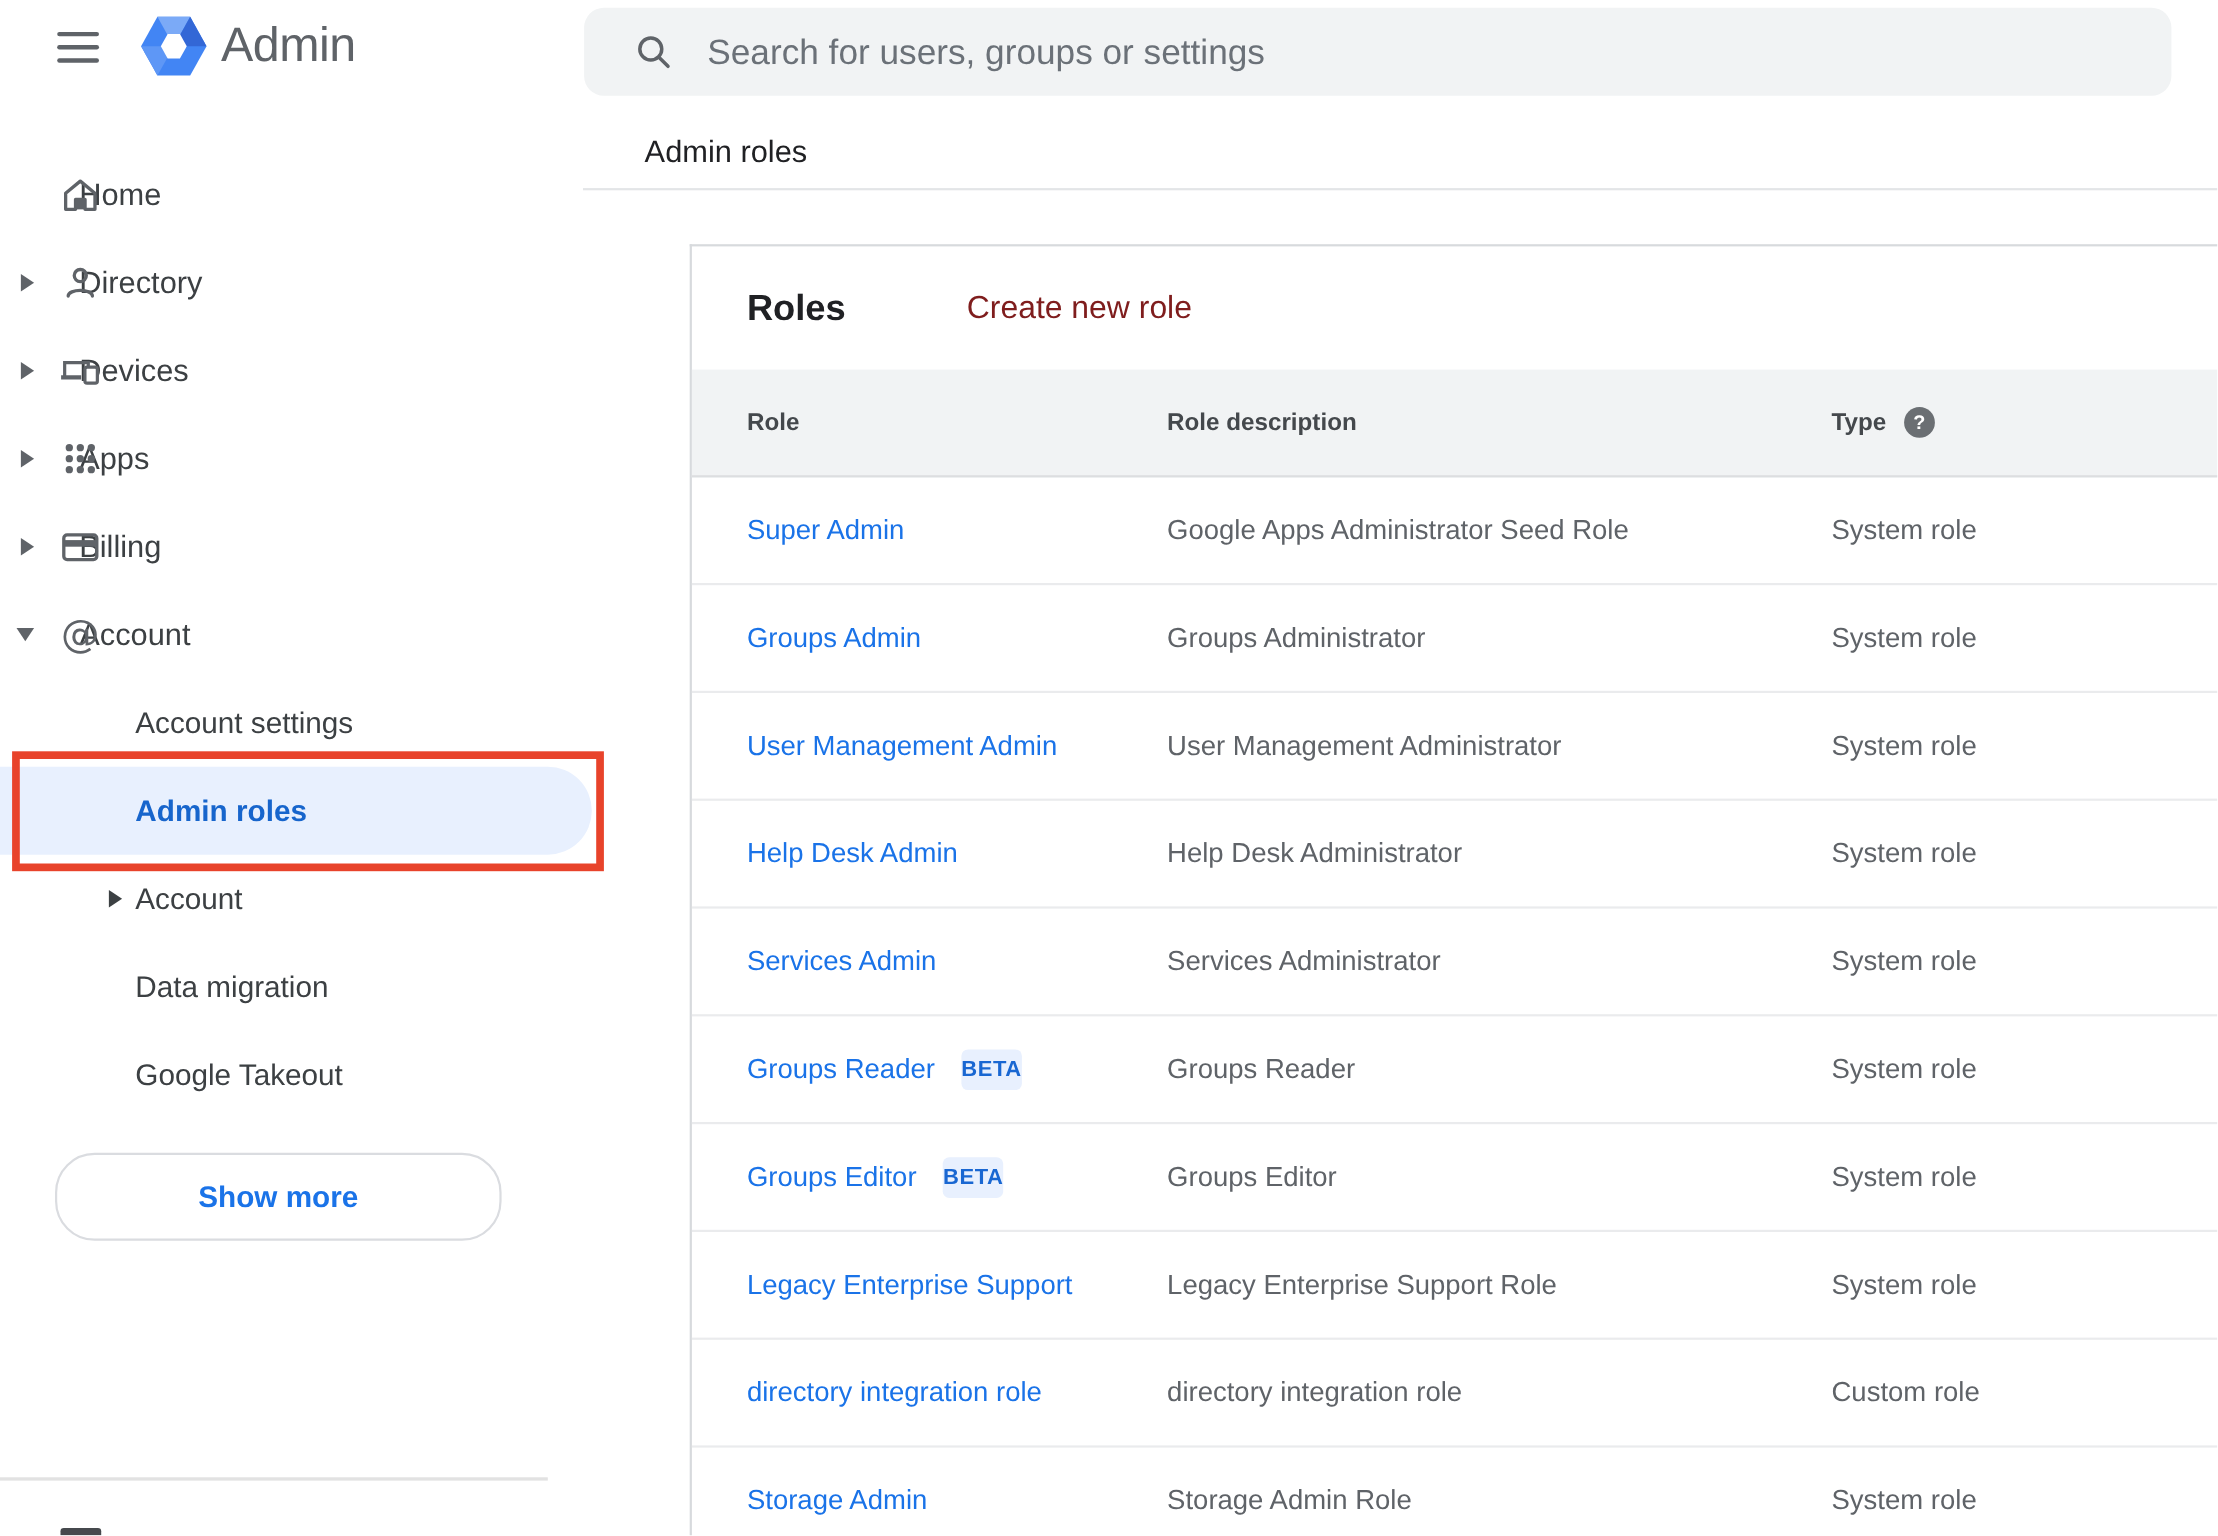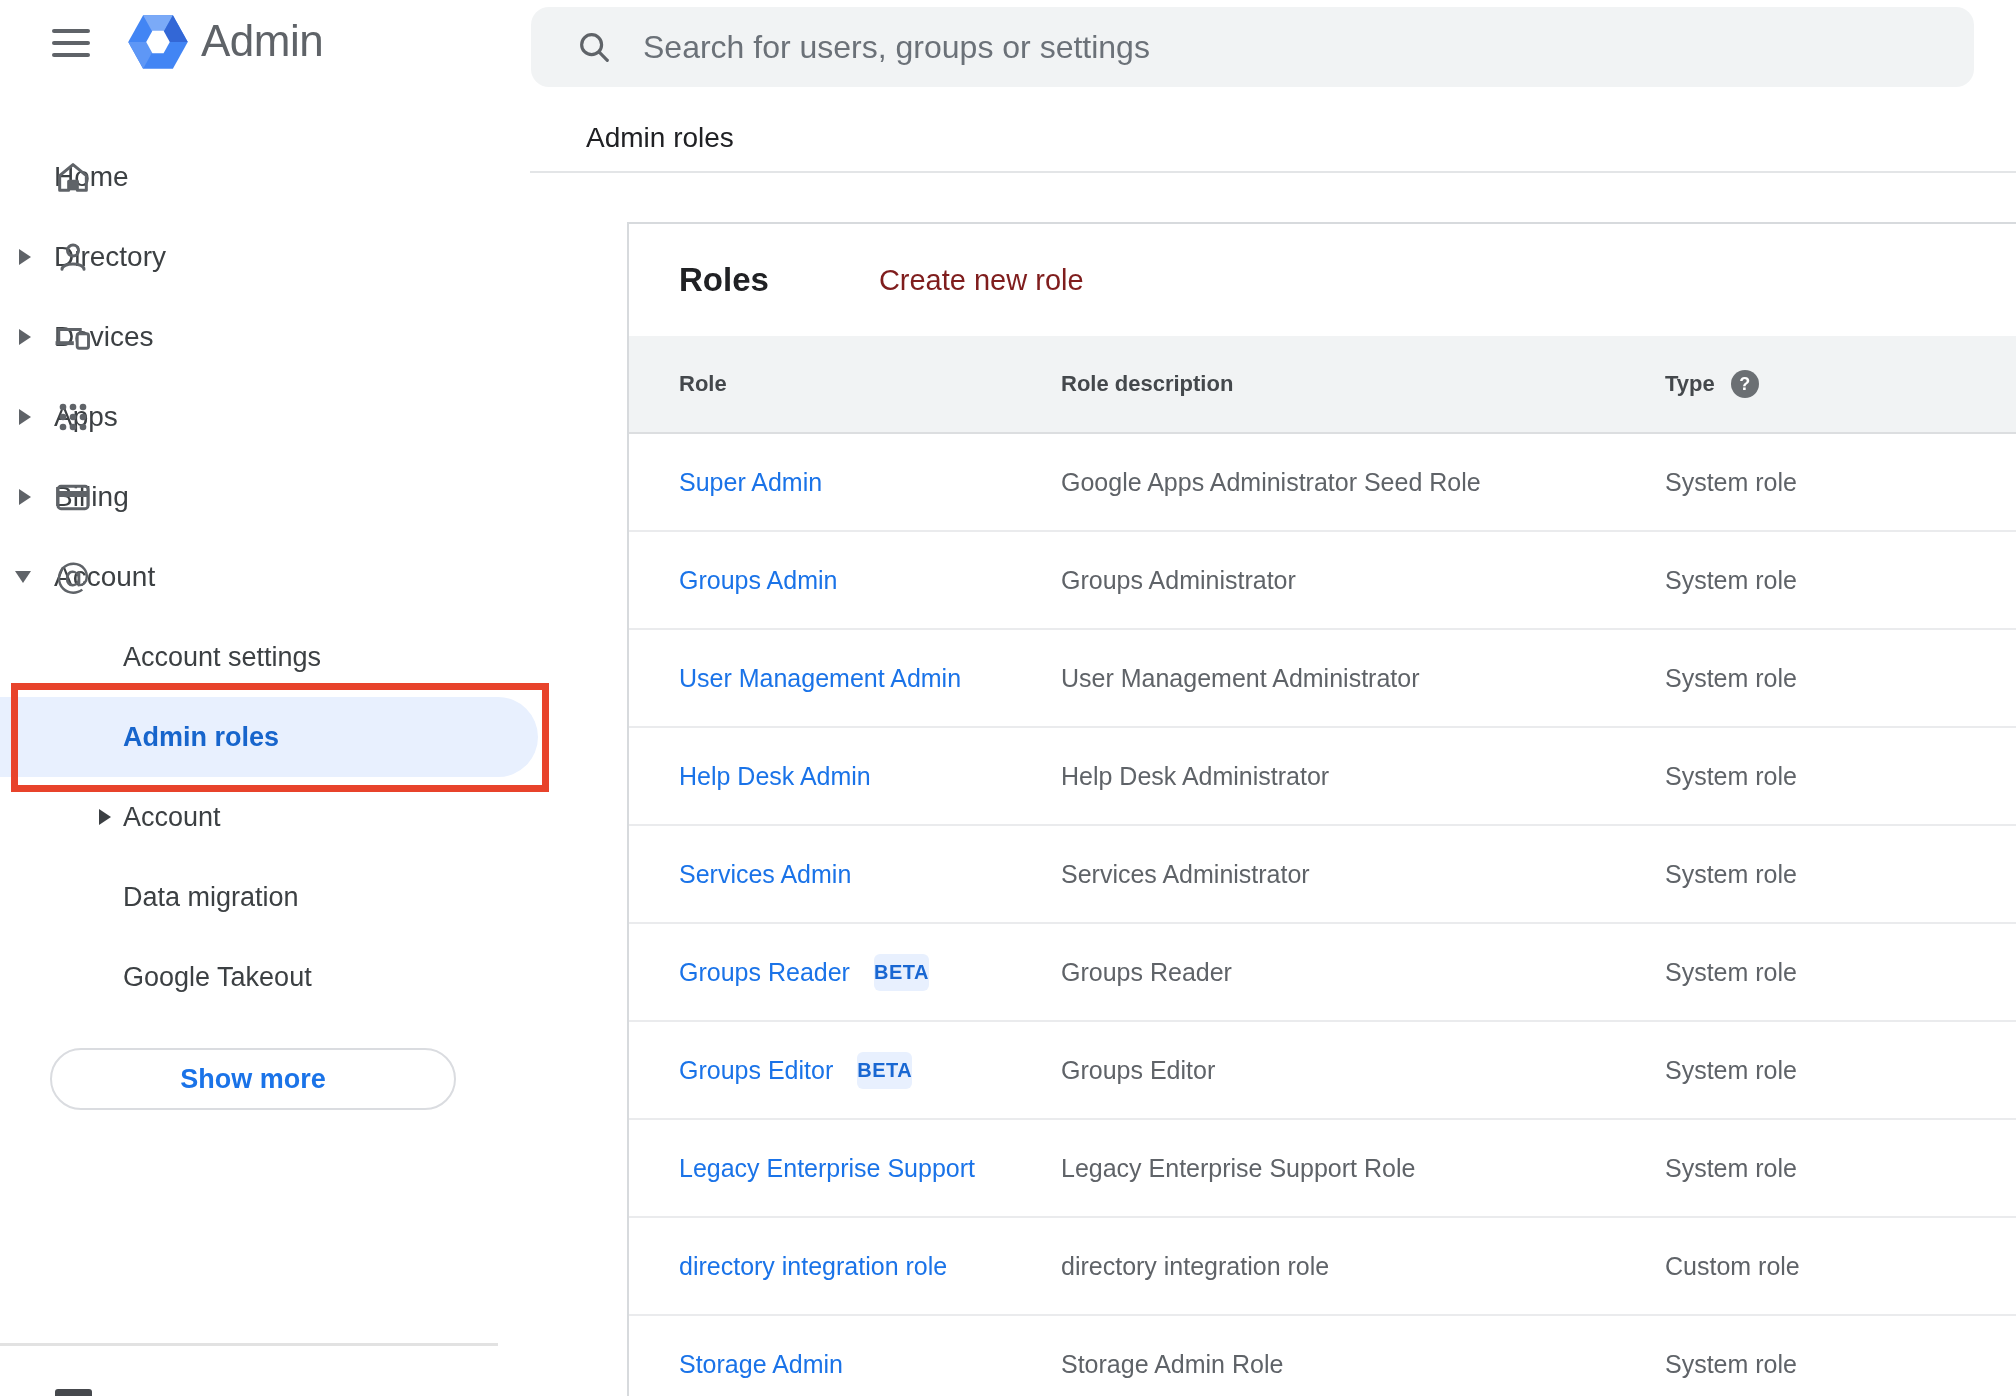--- a/index.html
+++ b/index.html
@@ -24,28 +24,28 @@
   .crumb-divider { position:absolute; left:530px; top:171px; width:1486px; height:2px; background:#e3e5e7; }
 
   
   .nav-item { position:absolute; left:0; height:80px; display:flex; align-items:center; cursor:pointer; }
   .nav-item .arrow { position:absolute; left:19px; width:0; height:0;
     border-top:8px solid transparent; border-bottom:8px solid transparent; border-left:12px solid #5f6368; }
   .nav-item .arrow.down { left:15px; border-left:8px solid transparent; border-right:8px solid transparent;
     border-top:12px solid #5f6368; border-bottom:none; }
   .nav-item .arrow.sub-arrow { left:99px; border-left-color:#3c4043; }
   .nav-item .nicon { position:absolute; left:52px; width:42px; height:42px; display:flex; align-items:center; justify-content:center; }
-  .nav-item .nlabel { margin-left:54px; font-size:28px; color:#3c4043; white-space:nowrap; }
+  .nav-item .nlabel { margin-left:72px; font-size:28px; color:#3c4043; white-space:nowrap; }
   .nav-item.sub .nlabel { margin-left:123px; font-size:27px; }
   .nav-item.selected { width:538px; background:#e8f0fe; border-radius:0 40px 40px 0; }
   .nav-item.selected .nlabel { color:#1765cc; font-weight:bold; }
   .red-box { position:absolute; left:11px; top:683px; width:538px; height:109px;
     border:7px solid #e8432b; pointer-events:none; }
   .show-more {
-    position:absolute; left:50px; top:1048px; width:406px; height:62px;
+    position:absolute; left:50px; top:1048px; width:406px; height:80px;
     background:#fff; border:2px solid #dadce0; border-radius:36px;
     color:#1a73e8; font-size:27px; font-weight:bold; font-family:inherit; cursor:pointer;
   }
   .side-bottom-divider { position:absolute; left:0; top:1343px; width:498px; height:3px; background:#e2e2e2; }
   .partial-icon { position:absolute; left:55px; top:1389px; width:37px; height:7px;
     background:#46494d; border-radius:3px 3px 0 0; }
 
   
   .card { position:absolute; left:627px; top:222px; width:1389px; height:1200px;
     background:#fff; border:2px solid #d7dadd; border-right:none; border-bottom:none; }

